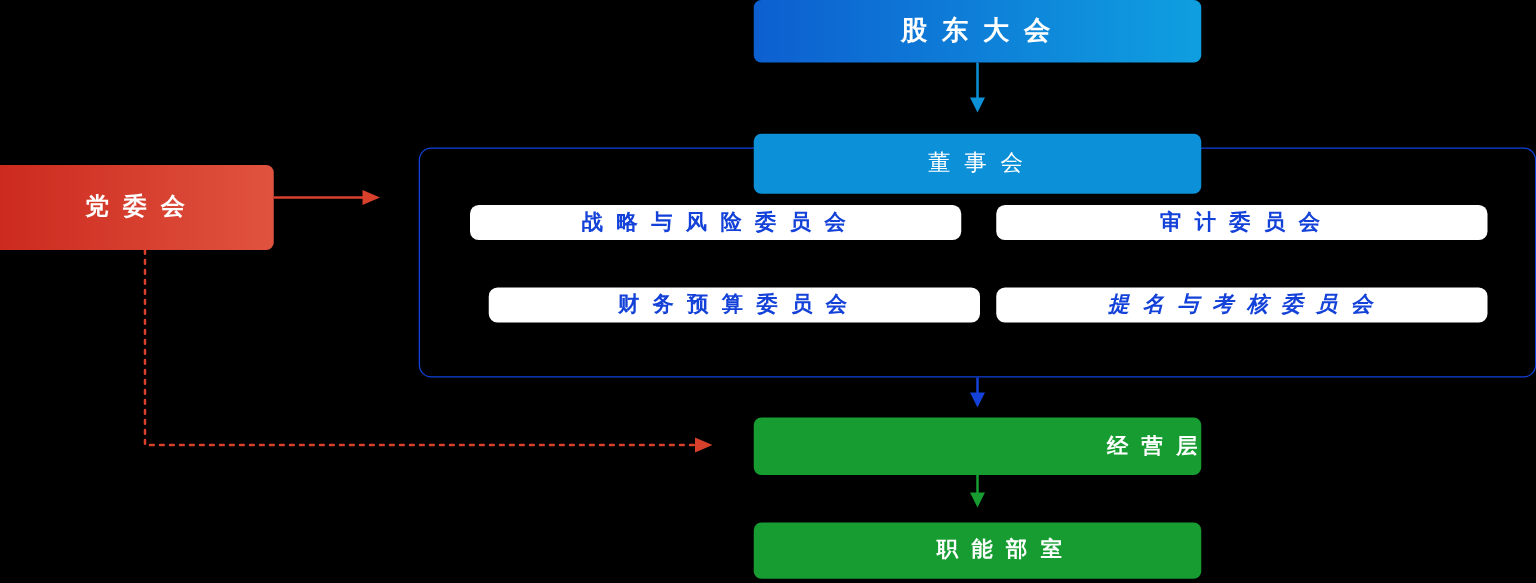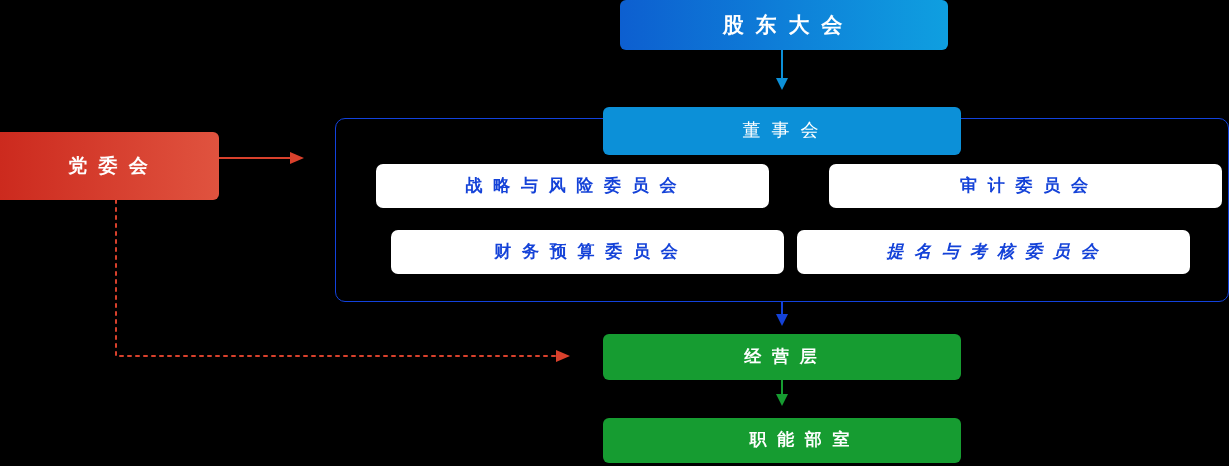--- a/index.html
+++ b/index.html
@@ -23,23 +23,23 @@
     align-items: center;
     justify-content: center;
     box-sizing: border-box;
     border-radius: 6px;
     letter-spacing: 3px;
     text-align: center;
     line-height: 1.2;
   }
   
   .node-shareholders {
-    left: 620px;
+    left: 603px;
     top: 0px;
-    width: 328px;
+    width: 358px;
     height: 50px;
     background: linear-gradient(90deg, #0d5fd0 0%, #0f9fe0 100%);
     color: #ffffff;
     font-size: 21px;
     font-weight: bold;
   }
   
   .node-board {
     left: 603px;
     top: 107px;
@@ -71,39 +71,39 @@
     height: 184px;
     border: 1.5px solid #1242dd;
     border-radius: 10px;
     box-sizing: border-box;
   }
   .node-committee {
     background: #ffffff;
     color: #1442d8;
     font-size: 17px;
     font-weight: bold;
-    height: 44px;
+    height: 28px;
     border-radius: 7px;
   }
   .cm-1 { left: 376px; top: 164px; width: 393px; }
-  .cm-2 { left: 797px; top: 164px; width: 393px; margin-left: 32px; }
+  .cm-2 { left: 797px; top: 164px; width: 393px; }
   .cm-3 { left: 391px; top: 230px; width: 393px; }
   .cm-4 { left: 797px; top: 230px; width: 393px; font-style: italic; }
 
   
   .node-green {
     background: #169c31;
     color: #ffffff;
     font-size: 17px;
     font-weight: bold;
     left: 603px;
     width: 358px;
     height: 46px;
   }
-  .node-mgmt { top: 334px; }
+  .node-mgmt { top: 334px; justify-content: flex-end; }
   .node-dept { top: 418px; height: 45px; padding-left: 38px; }
 
   svg.connectors {
     position: absolute;
     left: 0;
     top: 0;
     width: 1229px;
     height: 466px;
     pointer-events: none;
   }

